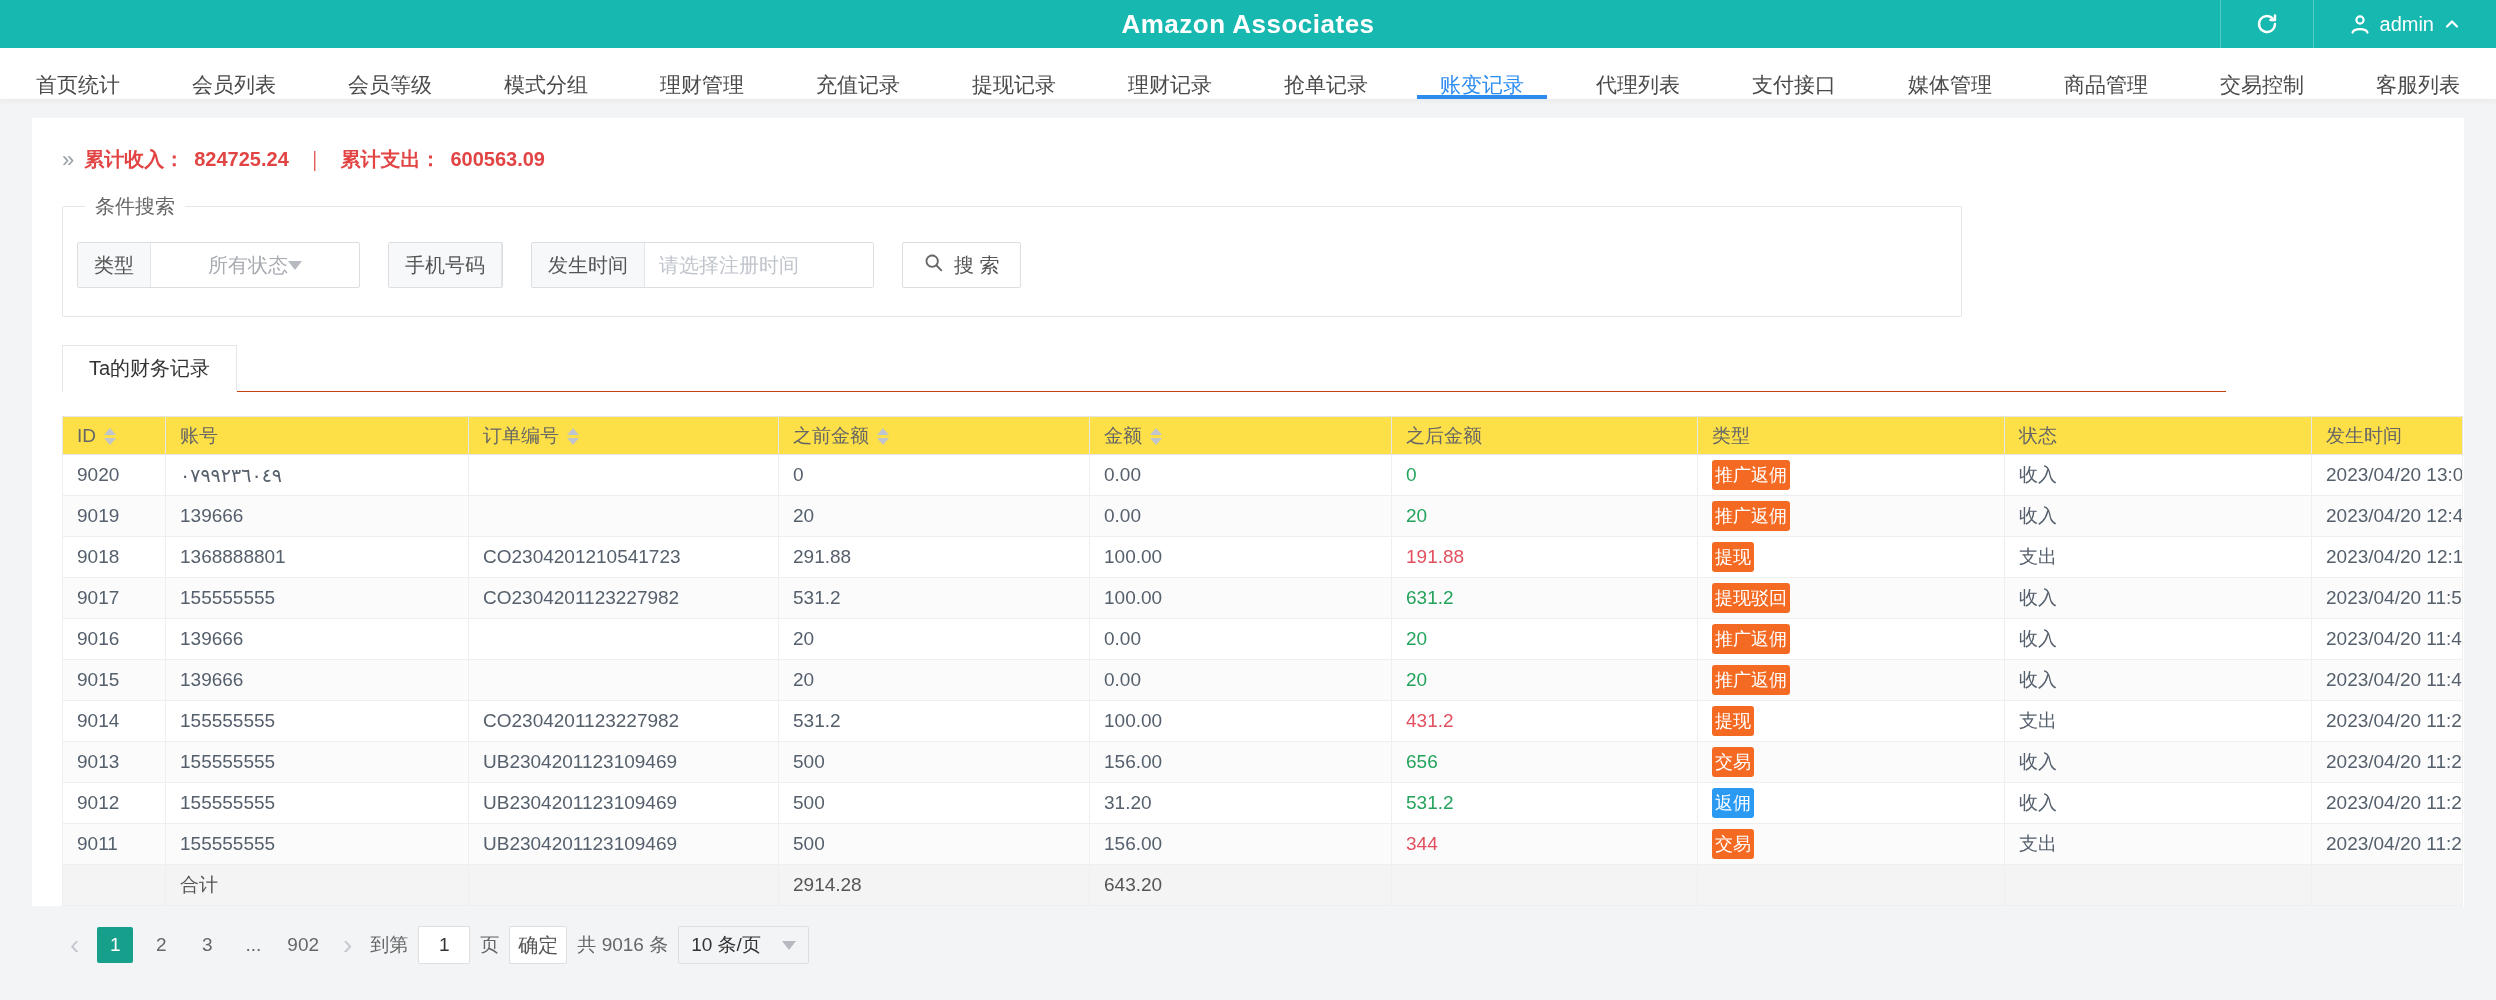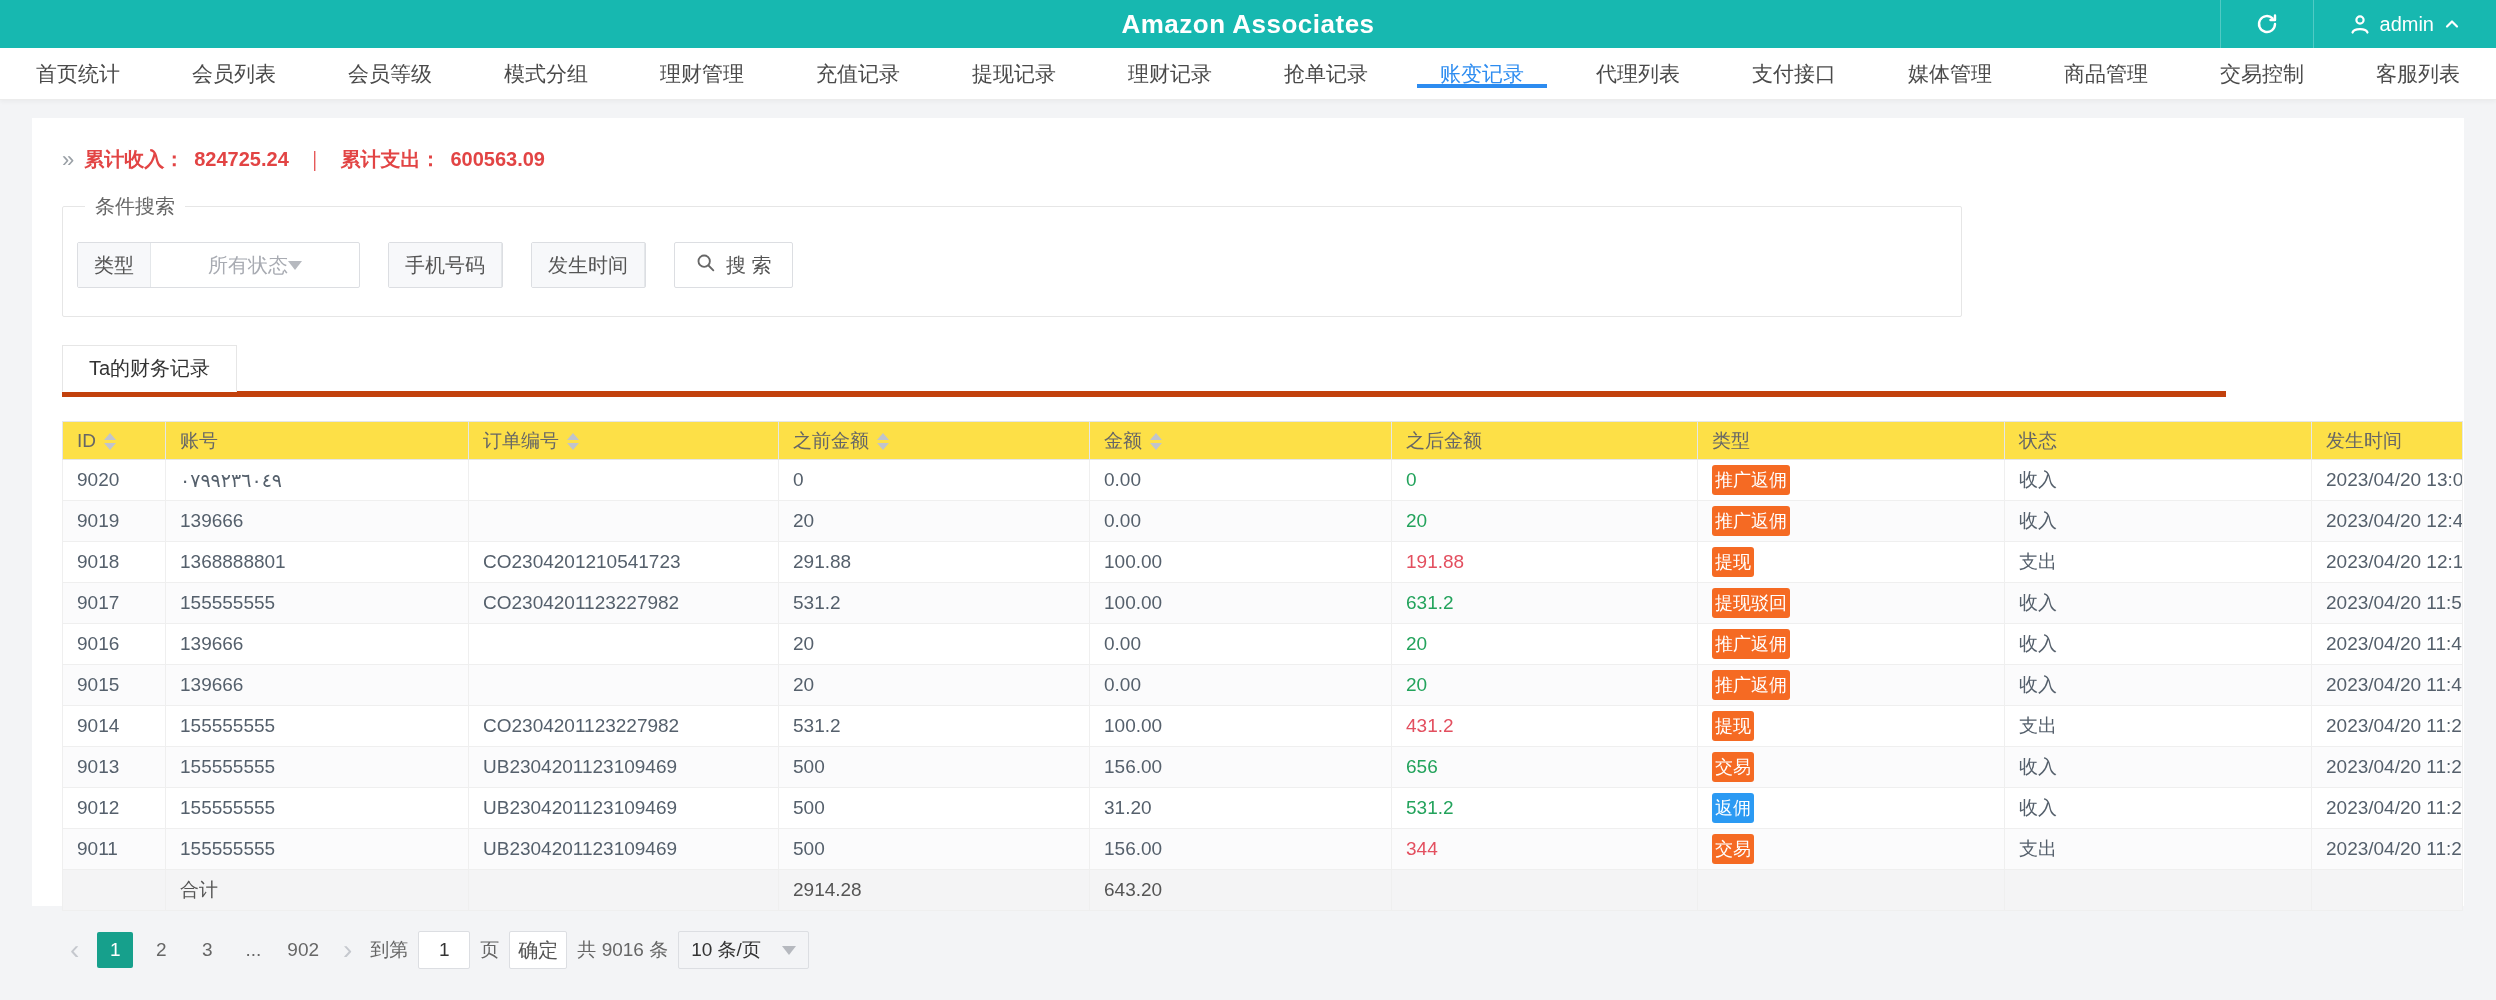--- a/index.html
+++ b/index.html
@@ -9,21 +9,21 @@
   
   .topbar { height:48px; background:#17b8b0; display:flex; align-items:center; position:relative; }
   .topbar-title { position:absolute; left:0; right:0; text-align:center; color:#fff;
     font-size:26px; font-weight:bold; letter-spacing:.5px; }
   .topbar-right { margin-left:auto; display:flex; align-items:stretch; height:48px; z-index:2; }
   .topbar-btn { display:flex; align-items:center; gap:8px; padding:0 34px; color:#fff;
     border-left:1px solid rgba(255,255,255,.25); cursor:pointer; font-size:20px; }
   .topbar-btn svg { display:block; }
 
   
-  .navbar { height:52px; background:#fff; display:flex; align-items:center;
+  .navbar { height:52px; background:#fff; display:flex; align-items:flex-end;
     border-bottom:1px solid #ececec; box-shadow:0 2px 4px rgba(0,0,0,.04); }
   .nav-item { flex:1; display:flex; align-items:center; justify-content:center;
     font-size:21px; color:#4a4a4a; position:relative; cursor:pointer; white-space:nowrap; }
   .nav-item.active { color:#2d8cf0; }
   .nav-item.active::after { content:""; position:absolute; bottom:0; left:50%;
     transform:translateX(-50%); width:130px; height:4px; background:#2d8cf0; }
 
   
   .card { margin:18px 32px 0; background:#fff; height:788px; padding:26px 16px 0; }
 
@@ -46,21 +46,21 @@
   .igroup input::placeholder { color:#c0c4cc; }
   .fake-select { display:flex; align-items:center; justify-content:center;
     width:208px; padding:0 14px; color:#a8abb2; font-size:20px; cursor:pointer; }
   .caret-down { width:0; height:0; border-left:7px solid transparent; border-right:7px solid transparent;
     border-top:9px solid #b6b9bf; }
   .btn { display:inline-flex; align-items:center; gap:9px; height:46px; padding:0 20px;
     background:#fff; border:1px solid #dcdee2; border-radius:2px; font-size:20px; color:#555;
     cursor:pointer; font-family:inherit; }
 
   
-  .tab-header { width:2164px; margin:28px 0 0 14px; border-bottom:6px solid #c2410c; }
+  .tab-header { width:2164px; margin:28px 0 0 14px; border-bottom:1px solid #c2410c; }
   .tab { display:inline-block; padding:0 26px; height:47px; line-height:45px; background:#fff;
     border:1px solid #e6e6e6; border-bottom:1px solid #fff; margin-bottom:-1px;
     font-size:20px; color:#333; cursor:pointer; }
 
   
   .table-wrap { margin:24px 14px 0; }
   table { width:100%; border-collapse:collapse; table-layout:fixed; font-size:19px; }
   th { background:#fde047; color:#666; font-weight:normal; text-align:left;
     height:38px; padding:0 14px; border:1px solid #e4e6e9; white-space:nowrap; }
   td { height:41px; padding:0 14px; border:1px solid #efefef; color:#55606c;
@@ -161,20 +161,21 @@
         <span class="fake-select">
           <span>所有状态</span>
           <span class="caret-down"></span>
         </span>
       </div>
       <div class="igroup">
         <span class="addon">手机号码</span>
       </div>
       <div class="igroup">
         <span class="addon">发生时间</span>
+        <input type="text" placeholder="请选择注册时间" style="">
       </div>
       <button class="btn">
         <span>
           <svg width="22" height="22" viewBox="0 0 24 24" fill="none" stroke="#666" stroke-width="2" stroke-linecap="round">
             <circle cx="10" cy="10" r="6.2"></circle>
               <line x1="15" y1="15" x2="20" y2="20"></line>
           </svg>
         </span>
         <span>搜 索</span>
       </button>

